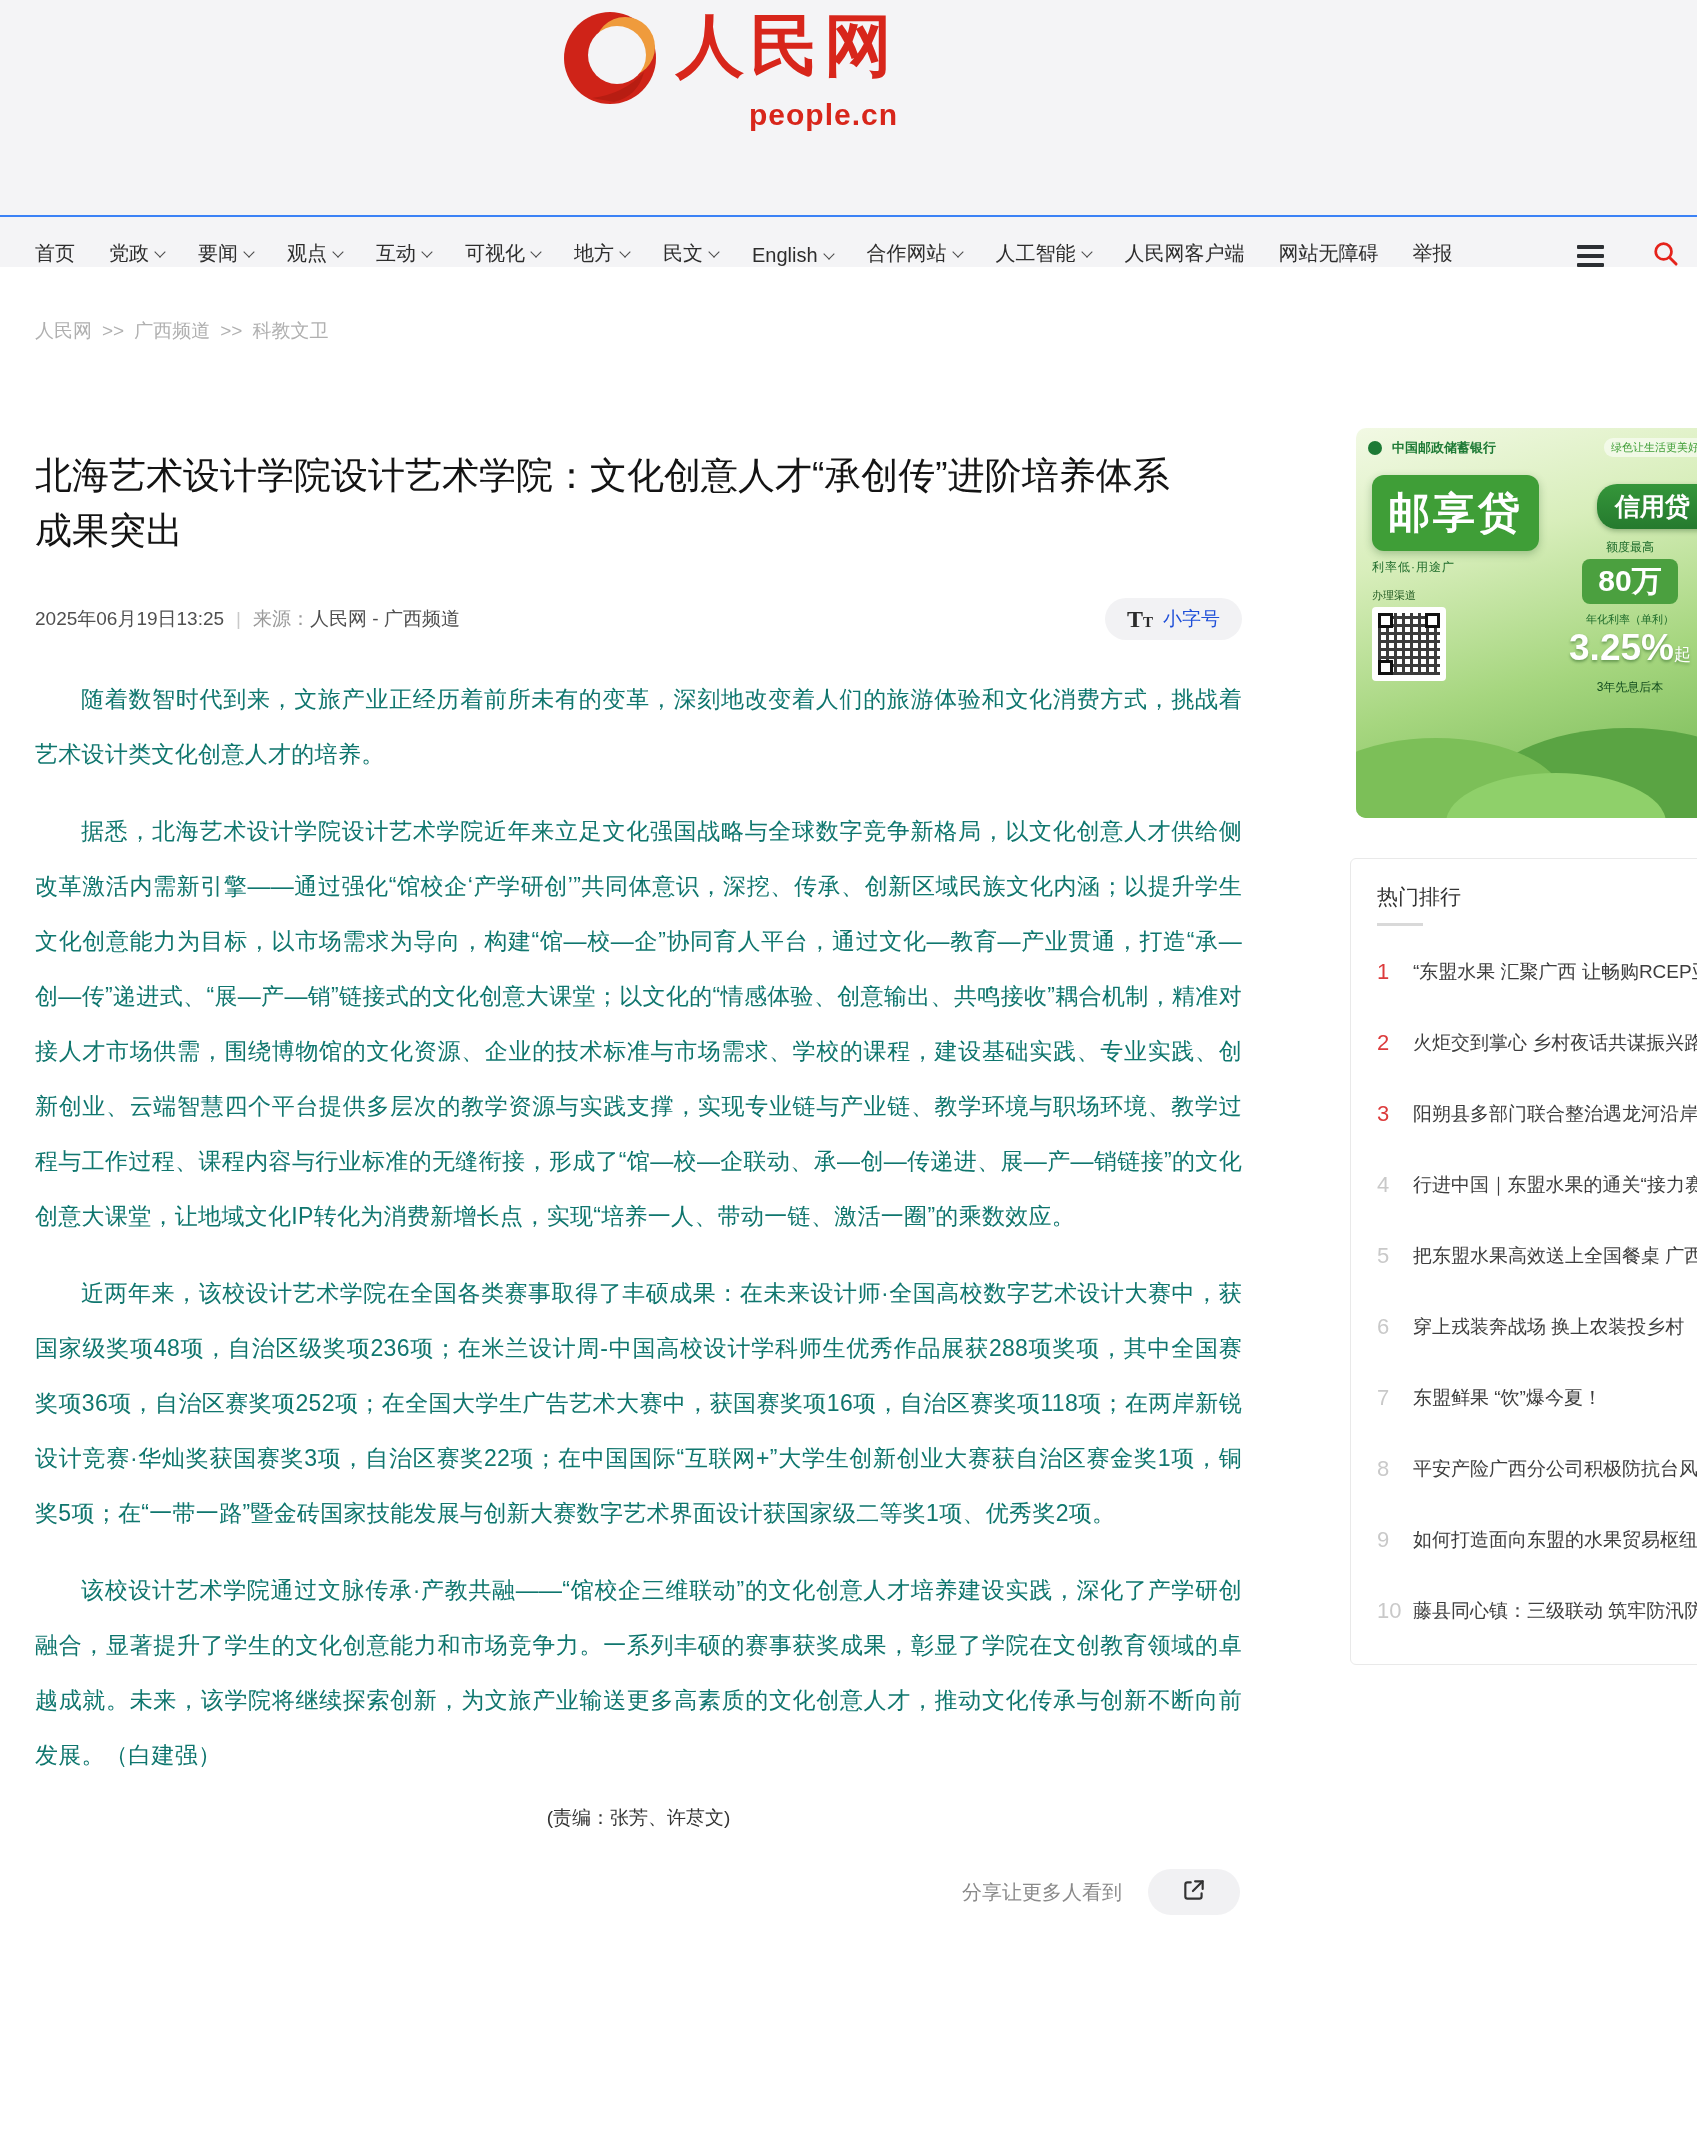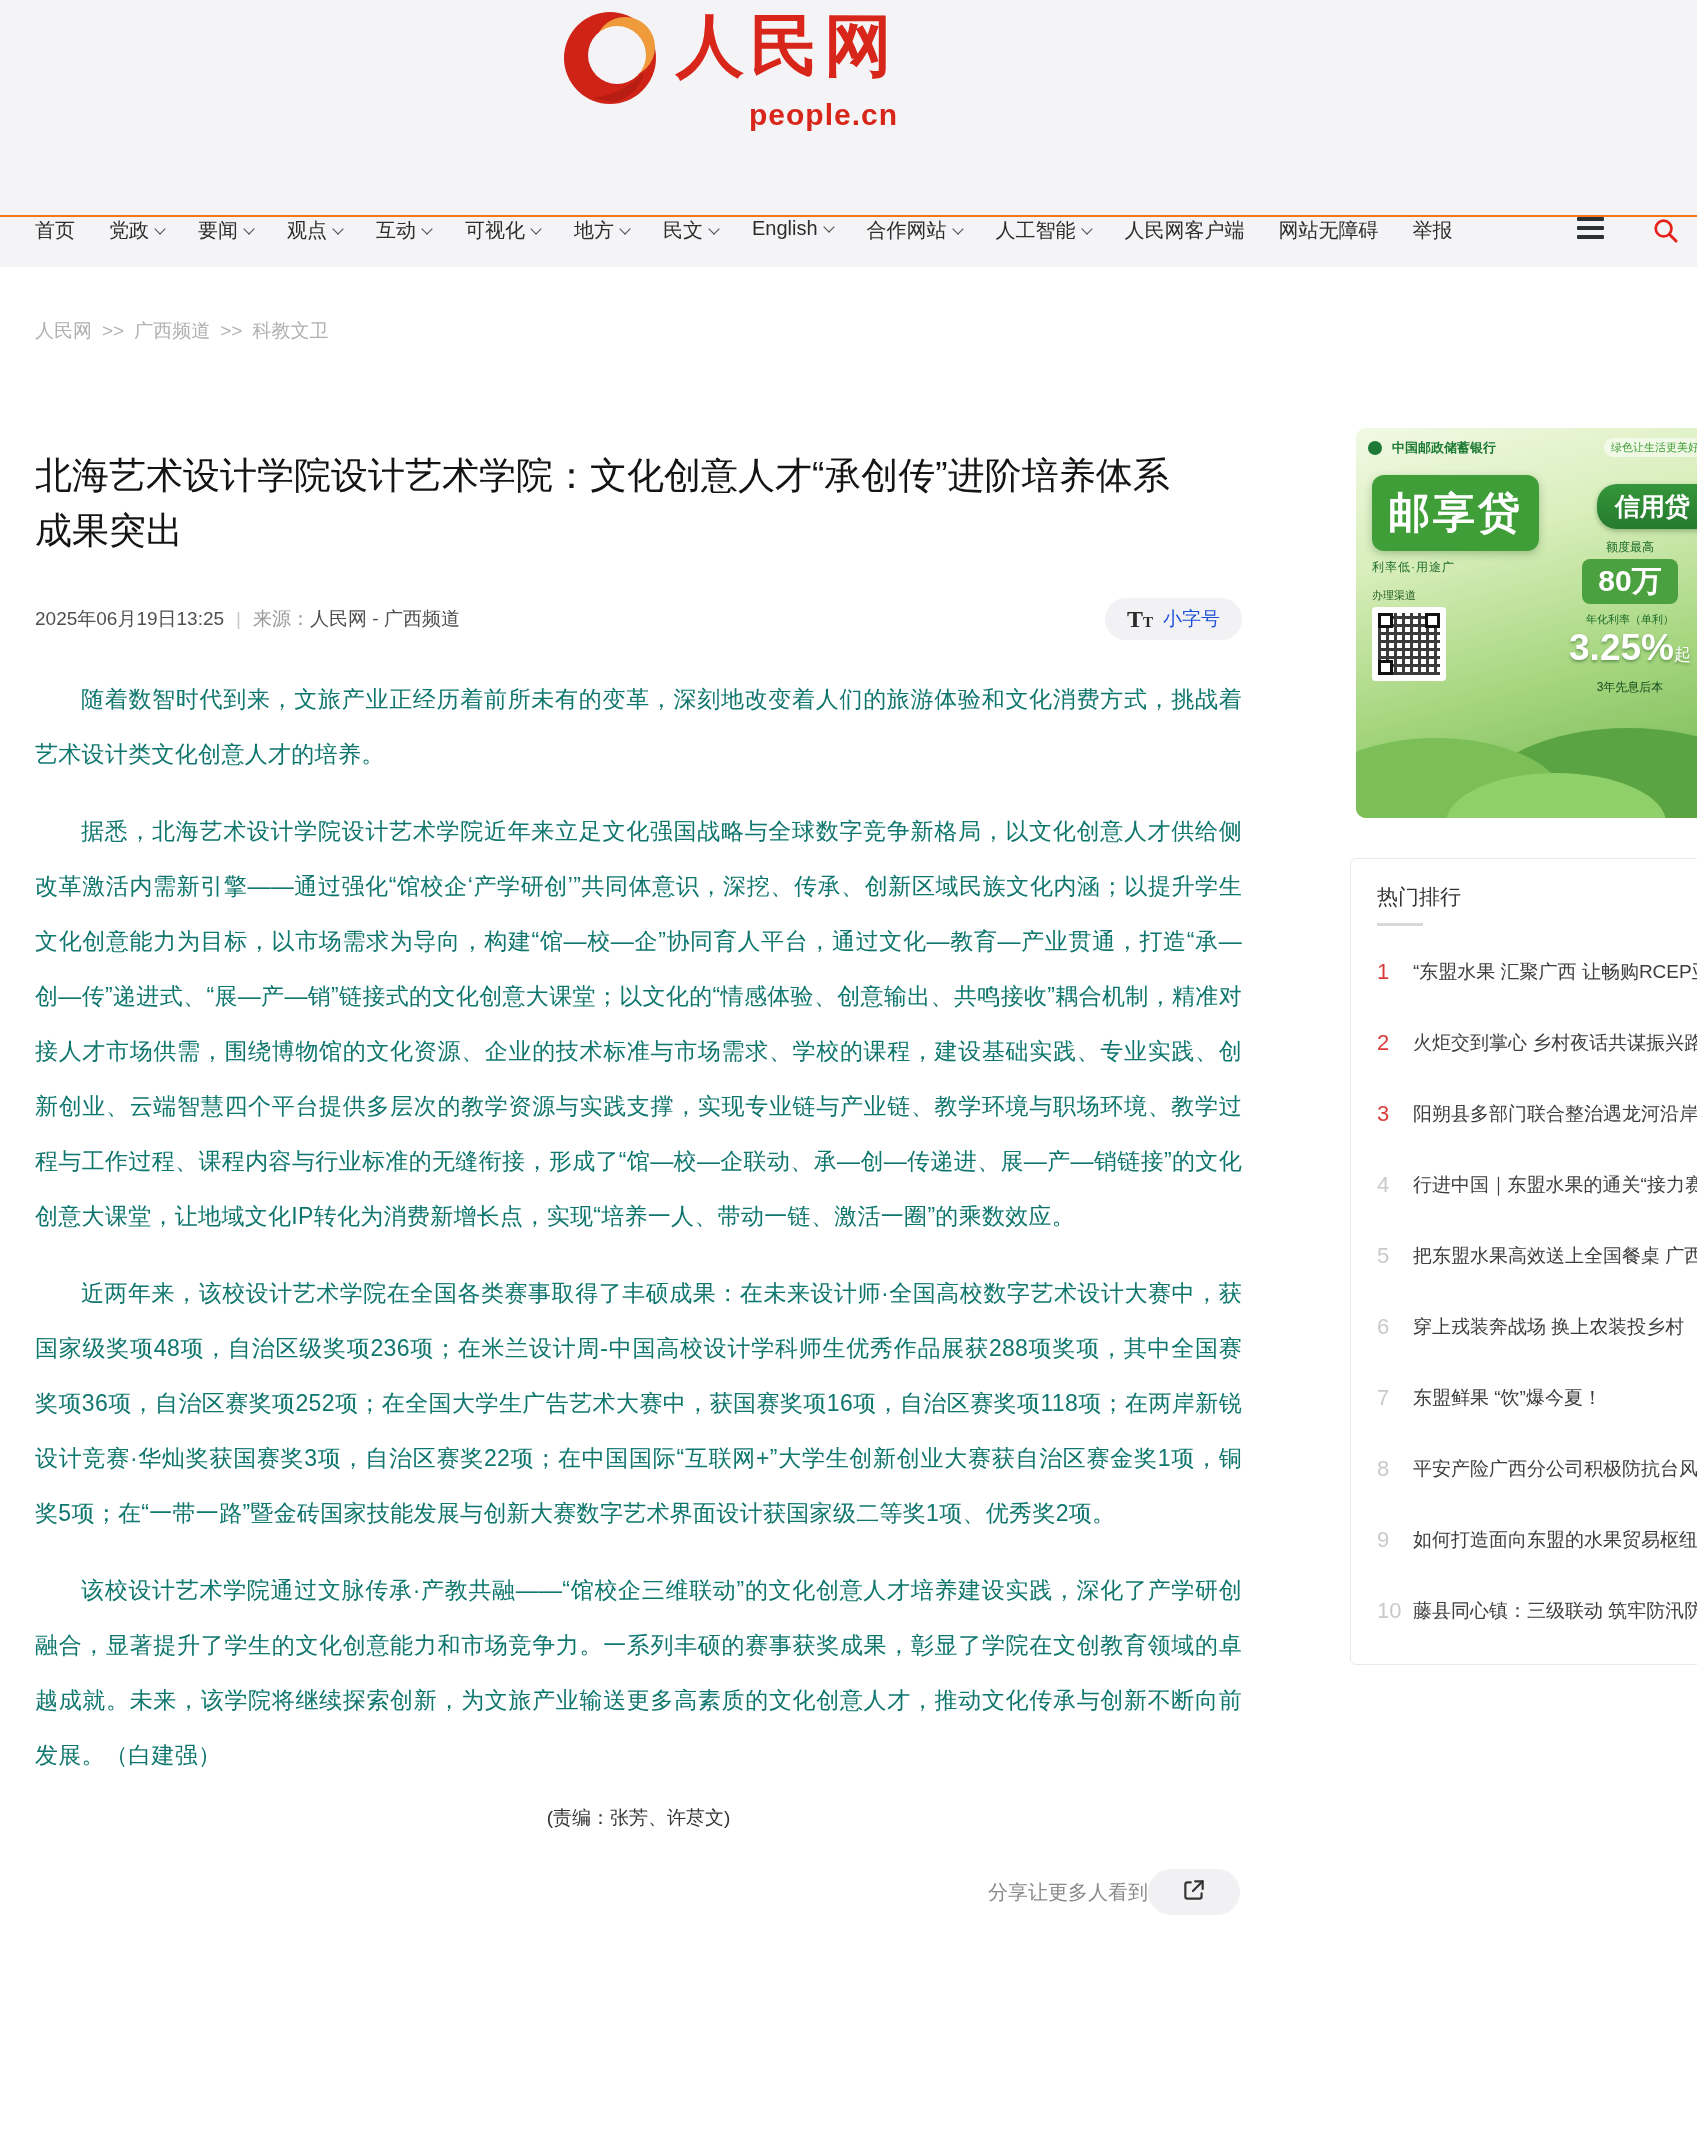--- a/index.html
+++ b/index.html
@@ -9,21 +9,21 @@
 
   
   .site-header { position:absolute; left:0; top:0; width:1697px; height:215px; background:#f4f4f6; }
   .logo-wrap { position:absolute; left:562px; top:10px; display:flex; align-items:flex-start; gap:14px; cursor:pointer; }
   .logo-text { display:flex; flex-direction:column; align-items:flex-end; }
   .logo-cn { font-family:"Liberation Serif", serif; font-weight:bold; font-size:68px; line-height:72px; color:#d8261b; letter-spacing:6px; }
   .logo-en { font-weight:bold; font-size:30px; color:#d8261b; letter-spacing:1px; margin-top:16px; }
 
   
   .nav-bar { position:absolute; left:0; top:215px; width:1697px; height:52px; background:#f4f4f6;
-             border-top:2px solid #f97316; display:flex; align-items:flex-start; padding:0 18px 0 35px; }
+             border-top:2px solid #3b82f6; display:flex; align-items:flex-end; padding:0 18px 0 35px; }
   .nav-item { display:flex; align-items:center; font-size:20px; color:#2d2d2d; text-decoration:none;
               margin-right:34px; white-space:nowrap; cursor:pointer; }
   .chev { display:inline-block; width:8px; height:8px; border-right:1.8px solid #4a4a4a; border-bottom:1.8px solid #4a4a4a;
           transform:rotate(45deg); margin-left:7px; margin-top:-4px; }
   .hamburger { margin-left:auto; margin-right:48px; display:flex; flex-direction:column; gap:5px; cursor:pointer; }
   .hamburger div { width:27px; height:4px; background:#2c2f33; border-radius:1px; }
   .search-btn { cursor:pointer; display:flex; align-items:center; }
 
   
   .breadcrumb { position:absolute; left:35px; top:318px; font-size:19px; color:#b0b0b0; display:flex; gap:10px; align-items:center; }
@@ -40,21 +40,21 @@
   .fontsize-btn { margin-left:auto; height:42px; padding:0 22px; background:#f2f2f4; border-radius:21px;
                   display:flex; align-items:center; gap:10px; cursor:pointer; }
   .tt-icon { font-family:"Liberation Serif", serif; font-weight:bold; color:#2b2b2b; font-size:24px; line-height:1; }
   .tt-icon .small-t { font-size:15px; }
   .fontsize-label { font-size:19px; color:#1d4ed8; }
 
   .article-body { position:absolute; left:35px; top:672px; width:1207px; }
   .article-body p { font-size:23px; line-height:55px; color:#0f766e; text-indent:2em; text-align:justify;
                     margin-bottom:22px; letter-spacing:0.3px; }
   .editor-note { text-align:center; font-size:19px; color:#333; margin-top:18px; }
-  .share-row { display:flex; justify-content:flex-end; align-items:center; margin-top:38px; padding-right:2px; }
+  .share-row { display:flex; justify-content:flex-end; align-items:center; gap:26px; margin-top:38px; padding-right:2px; }
   .share-label { font-size:20px; color:#8a8a8a; }
   .share-pill { width:92px; height:46px; border-radius:23px; background:#f1f1f3; display:flex; align-items:center;
                 justify-content:center; cursor:pointer; }
 
   
   .ad { position:absolute; left:1356px; top:428px; width:362px; height:390px; border-radius:10px; overflow:hidden;
         background:linear-gradient(165deg,#f2f9e4 0%,#d8eebb 30%,#a6d67f 62%,#6eb44e 100%); cursor:pointer; }
   .ad-top { display:flex; justify-content:space-between; align-items:center; padding:10px 12px; position:relative; z-index:2; }
   .ad-bank { display:flex; align-items:center; gap:10px; color:#1d7a35; font-size:13px; font-weight:bold; }
   .ad-bank-dot { width:14px; height:14px; border-radius:50%; background:#1d7a35; }

